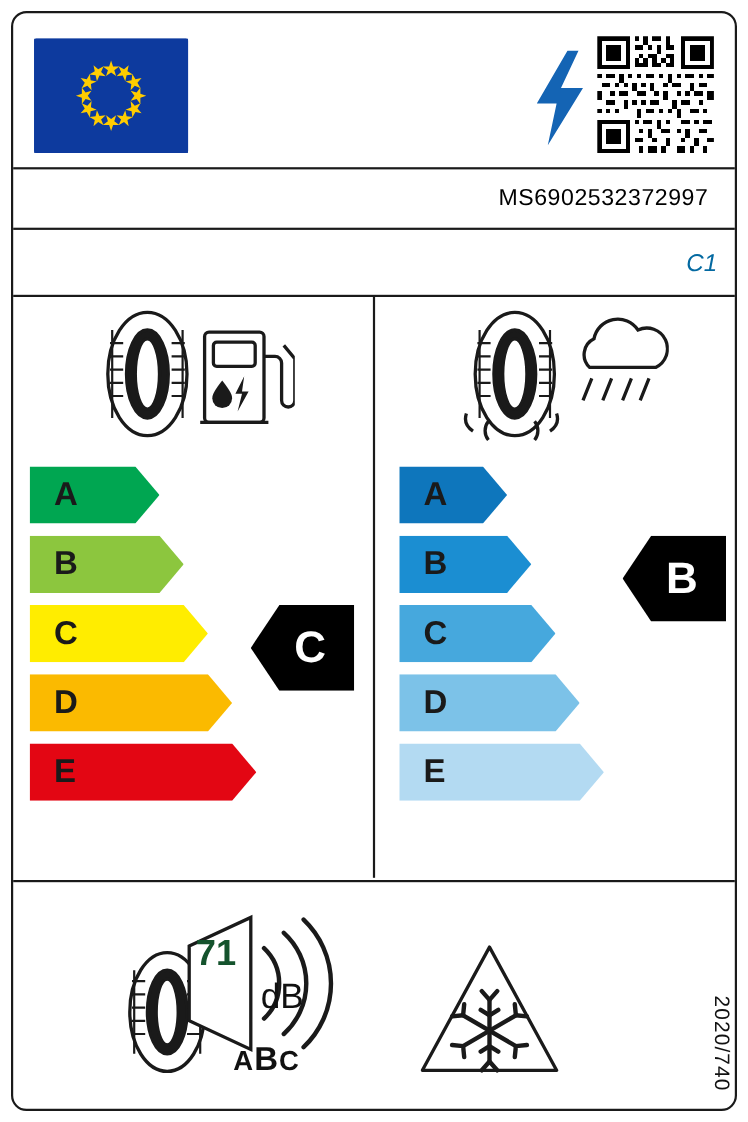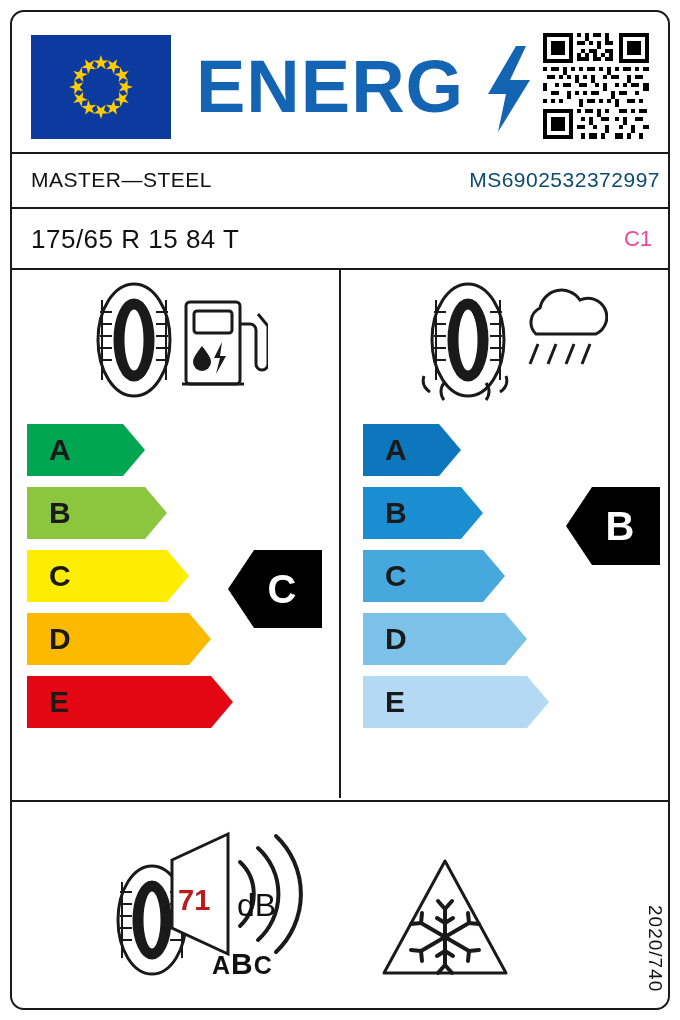--- a/index.html
+++ b/index.html
@@ -83,41 +83,42 @@
   .supplier {
     position: absolute;
     left: 31px;
     top: 168px;
     font-size: 21px;
     letter-spacing: 0.5px;
     color: #111;
   }
   .model {
     position: absolute;
-    right: 20px;
+    right: 36px;
     top: 168px;
     font-size: 21px;
     letter-spacing: 0.5px;
-    color: #0c4a6e;
+    color: #000000;
     text-align: right;
   }
   .tyre-size {
     position: absolute;
     left: 31px;
     top: 224px;
     font-size: 26px;
     color: #111;
     letter-spacing: 0.5px;
   }
   .tyre-class {
     position: absolute;
     right: 28px;
     top: 226px;
     font-size: 22px;
-    color: #ec4899;
+    color: #0369a1;
+    font-style: italic;
   }
 
   
   .v-divider {
     position: absolute;
     left: 339px;
     top: 270px;
     width: 2px;
     height: 528px;
     background: #1a1a1a;
@@ -191,24 +192,24 @@
     position: absolute;
     left: 110px;
     top: 830px;
     width: 250px;
     height: 160px;
   }
   .noise-group svg { display:block; width:100%; height:100%; }
   .noise-db {
     position: absolute;
     left: 178px;
-    top: 884px;
-    font-size: 29px;
+    top: 847px;
+    font-size: 33px;
     font-weight: bold;
-    color: #b91c1c;
+    color: #14532d;
   }
   .noise-unit {
     position: absolute;
     left: 237px;
     top: 887px;
     font-size: 32px;
     color: #111;
   }
   .noise-classes {
     position: absolute;
@@ -285,21 +286,20 @@
               <polygon points="0,-32 1.8,-26.6 7.5,-26.6 2.9,-23.2 4.6,-17.8 0,-21.2 -4.6,-17.8 -2.9,-23.2 -7.5,-26.6 -1.8,-26.6"></polygon>
             </g>
           <g transform="rotate(330)">
               <polygon points="0,-32 1.8,-26.6 7.5,-26.6 2.9,-23.2 4.6,-17.8 0,-21.2 -4.6,-17.8 -2.9,-23.2 -7.5,-26.6 -1.8,-26.6"></polygon>
             </g>
         </g>
       </g>
     </svg>
   </div>
 
-  <div class="energ-word">ENERG</div>
 
   <div class="bolt">
     <svg viewBox="0 0 46 86" xmlns="http://www.w3.org/2000/svg">
       <polygon points="30,0 2,48 20,48 12,86 44,34 24,34 40,0" fill="#1464b4"></polygon>
     </svg>
   </div>
 
   <div class="qr">
     <svg viewBox="0 0 53 53" xmlns="http://www.w3.org/2000/svg" shape-rendering="crispEdges">
       <rect width="53" height="53" fill="#fff"></rect>
@@ -409,23 +409,21 @@
           <rect x="48" y="50" width="2" height="3"></rect>
       </g>
     </svg>
   </div>
 
   <div class="hr hr-1"></div>
   <div class="hr hr-2"></div>
   <div class="hr hr-3"></div>
   <div class="hr hr-4"></div>
 
-  <div class="supplier">MASTER—STEEL</div>
   <div class="model">MS6902532372997</div>
-  <div class="tyre-size">175/65 R 15 84 T</div>
   <div class="tyre-class">C1</div>
 
   <div class="v-divider"></div>
 
   <div class="pict pict-fuel">
     <svg viewBox="0 0 180 120" xmlns="http://www.w3.org/2000/svg">
       <g fill="none" stroke="#1a1a1a" stroke-width="3">
         <ellipse cx="46" cy="60" rx="36" ry="56"></ellipse>
         <ellipse cx="46" cy="60" rx="19" ry="40" fill="#1a1a1a"></ellipse>
         <ellipse cx="46" cy="60" rx="11" ry="32" fill="#fff"></ellipse>

